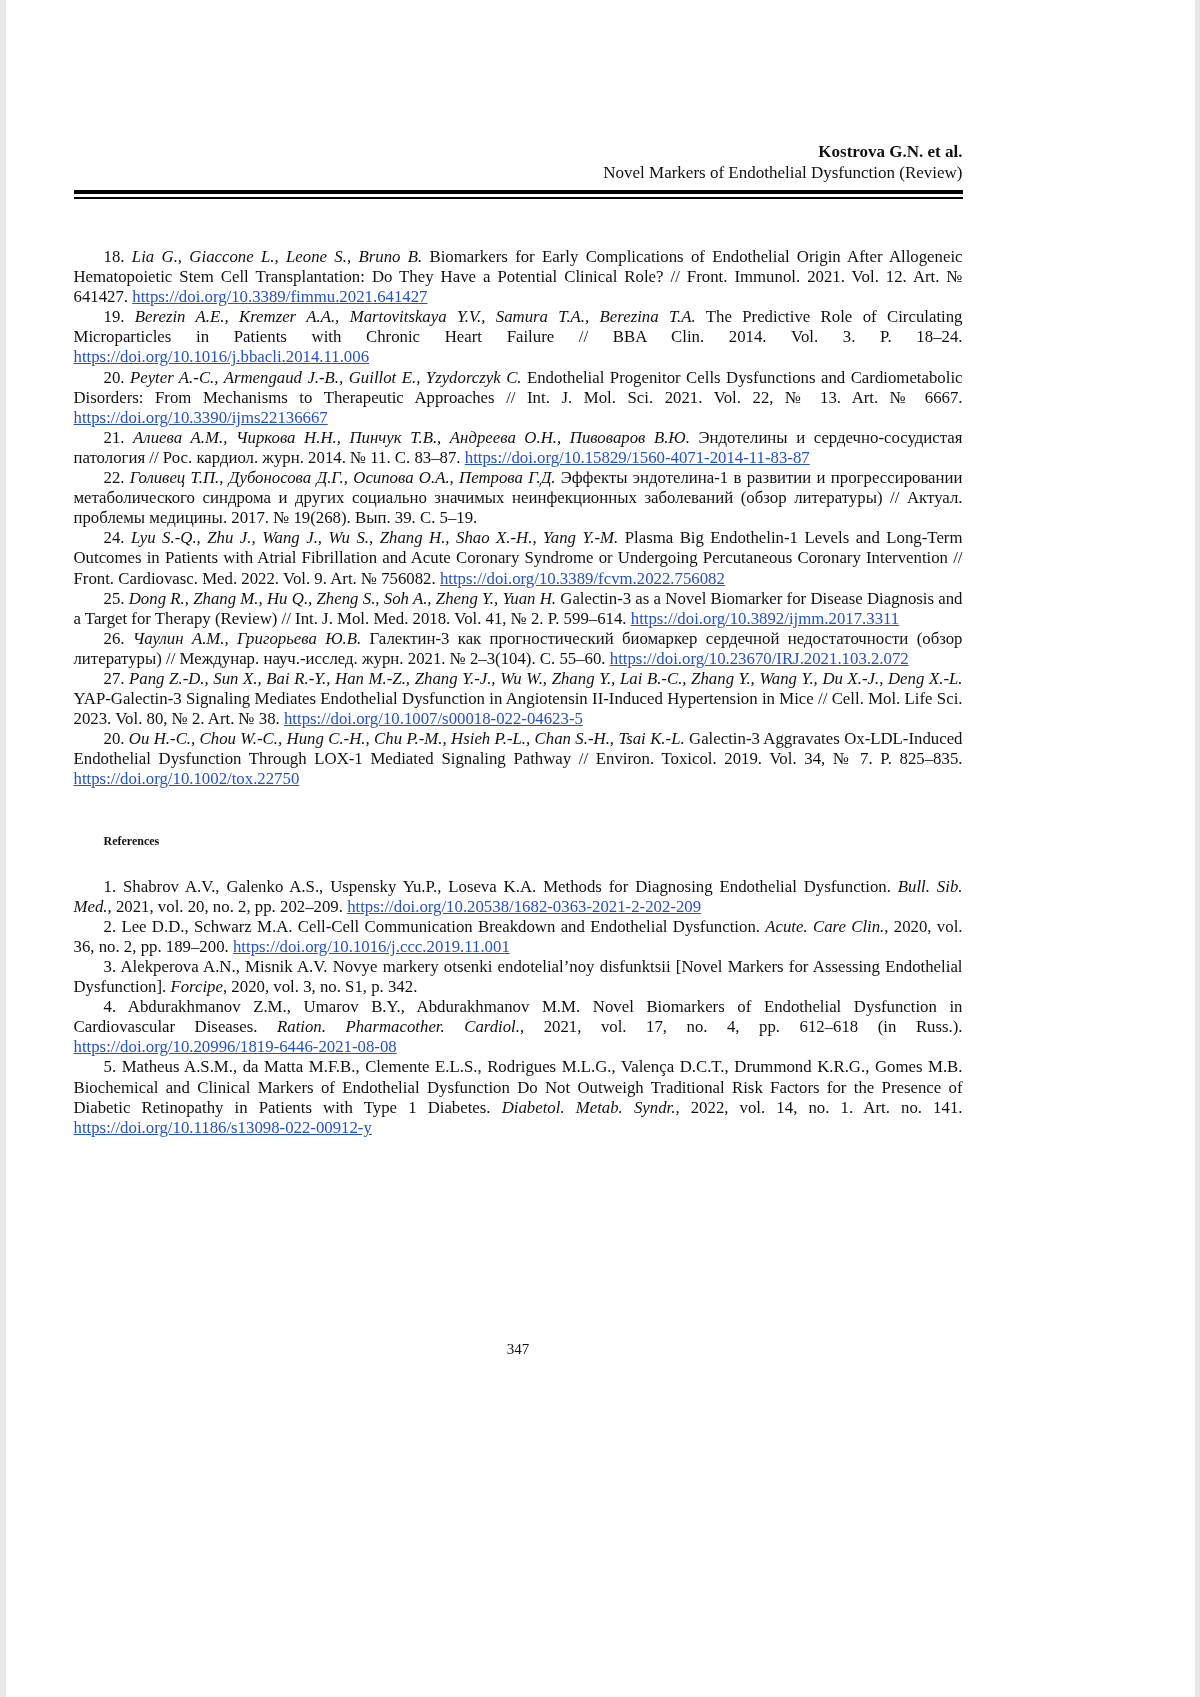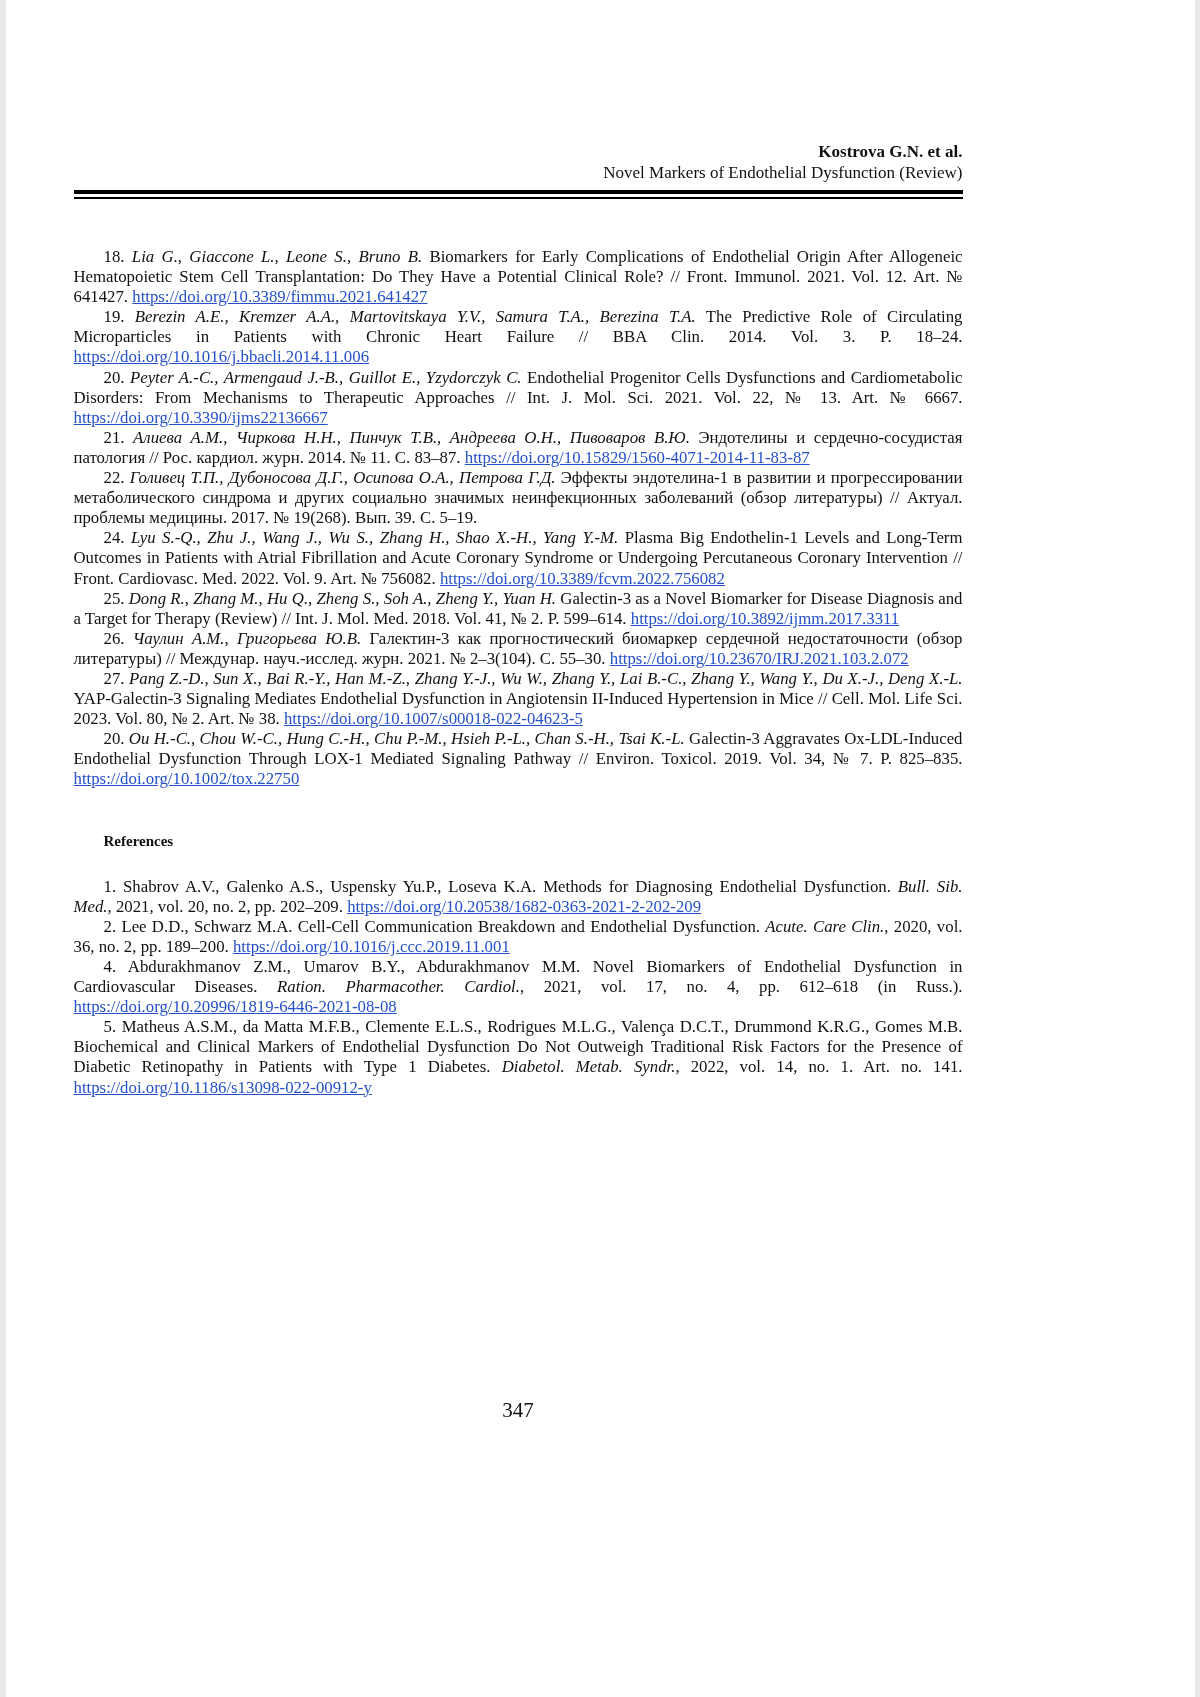--- a/index.html
+++ b/index.html
@@ -46,33 +46,33 @@
     margin: 0;
     text-indent: 30px;
   }
   .it { font-style: italic; }
   a.doi-link {
     color: var(--link, #2451C8);
     text-decoration: underline;
     overflow-wrap: anywhere;
   }
   .refs-heading {
-    font-size: 15px;
+    font-size: 12px;
     font-weight: bold;
     text-align: left;
     text-indent: 30px;
     margin: 41px 0 26px 0;
   }
   .page-footer {
     position: absolute;
     left: 68px;
-    top: 1398px;
+    top: 1341px;
     width: 889px;
     text-align: center;
-    font-size: 21px;
+    font-size: 15px;
   }
 </style>
 </head>
 <body>
 
 <div class="page">
 
   <header class="running-head">
     <div class="rh-authors">Kostrova G.N. et al.</div>
     <div class="rh-title">Novel Markers of Endothelial Dysfunction (Review)</div>
@@ -81,30 +81,31 @@
 
   <main class="body-text">
     <section id="biblio-list" class="ref-list">
         <p class="ref"><span>18. </span><span class="it">Lia G., Giaccone L., Leone S., Bruno B.</span><span class=""> Biomarkers for Early Complications of Endothelial Origin After Allogeneic Hematopoietic Stem Cell Transplantation: Do They Have a Potential Clinical Role? // Front. Immunol. 2021. Vol. 12. Art. № 641427. </span><a href="#" class="doi-link">https://doi.org/10.3389/fimmu.2021.641427</a></p>
         <p class="ref"><span>19. </span><span class="it">Berezin A.E., Kremzer A.A., Martovitskaya Y.V., Samura T.A., Berezina T.A.</span><span class=""> The Predictive Role of Circulating Microparticles in Patients with Chronic Heart Failure // BBA Clin. 2014. Vol. 3. P. 18–24. </span><a href="#" class="doi-link">https://doi.org/10.1016/j.bbacli.2014.11.006</a></p>
         <p class="ref"><span>20. </span><span class="it">Peyter A.-C., Armengaud J.-B., Guillot E., Yzydorczyk C.</span><span class=""> Endothelial Progenitor Cells Dysfunctions and Cardiometabolic Disorders: From Mechanisms to Therapeutic Approaches // Int. J. Mol. Sci. 2021. Vol. 22, № 13. Art. № 6667. </span><a href="#" class="doi-link">https://doi.org/10.3390/ijms22136667</a></p>
         <p class="ref"><span>21. </span><span class="it">Алиева А.М., Чиркова Н.Н., Пинчук Т.В., Андреева О.Н., Пивоваров В.Ю.</span><span class=""> Эндотелины и сердечно-сосудистая патология // Рос. кардиол. журн. 2014. № 11. С. 83–87. </span><a href="#" class="doi-link">https://doi.org/10.15829/1560-4071-2014-11-83-87</a></p>
         <p class="ref"><span>22. </span><span class="it">Голивец Т.П., Дубоносова Д.Г., Осипова О.А., Петрова Г.Д.</span><span class=""> Эффекты эндотелина-1 в развитии и прогрессировании метаболического синдрома и других социально значимых неинфекционных заболеваний (обзор литературы) // Актуал. проблемы медицины. 2017. № 19(268). Вып. 39. С. 5–19.</span></p>
         <p class="ref"><span>24. </span><span class="it">Lyu S.-Q., Zhu J., Wang J., Wu S., Zhang H., Shao X.-H., Yang Y.-M.</span><span class=""> Plasma Big Endothelin-1 Levels and Long-Term Outcomes in Patients with Atrial Fibrillation and Acute Coronary Syndrome or Undergoing Percutaneous Coronary Intervention // Front. Cardiovasc. Med. 2022. Vol. 9. Art. № 756082. </span><a href="#" class="doi-link">https://doi.org/10.3389/fcvm.2022.756082</a></p>
         <p class="ref"><span>25. </span><span class="it">Dong R., Zhang M., Hu Q., Zheng S., Soh A., Zheng Y., Yuan H.</span><span class=""> Galectin-3 as a Novel Biomarker for Disease Diagnosis and a Target for Therapy (Review) // Int. J. Mol. Med. 2018. Vol. 41, № 2. P. 599–614. </span><a href="#" class="doi-link">https://doi.org/10.3892/ijmm.2017.3311</a></p>
-        <p class="ref"><span>26. </span><span class="it">Чаулин А.М., Григорьева Ю.В.</span><span class=""> Галектин-3 как прогностический биомаркер сердечной недостаточности (обзор литературы) // Междунар. науч.-исслед. журн. 2021. № 2–3(104). С. 55–30. </span><a href="#" class="doi-link">https://doi.org/10.23670/IRJ.2021.103.2.072</a></p>
+        <p class="ref"><span>26. </span><span class="it">Чаулин А.М., Григорьева Ю.В.</span><span class=""> Галектин-3 как прогностический биомаркер сердечной недостаточности (обзор литературы) // Междунар. науч.-исслед. журн. 2021. № 2–3(104). С. 55–60. </span><a href="#" class="doi-link">https://doi.org/10.23670/IRJ.2021.103.2.072</a></p>
         <p class="ref"><span>27. </span><span class="it">Pang Z.-D., Sun X., Bai R.-Y., Han M.-Z., Zhang Y.-J., Wu W., Zhang Y., Lai B.-C., Zhang Y., Wang Y., Du X.-J., Deng X.-L.</span><span class=""> YAP-Galectin-3 Signaling Mediates Endothelial Dysfunction in Angiotensin II-Induced Hypertension in Mice // Cell. Mol. Life Sci. 2023. Vol. 80, № 2. Art. № 38. </span><a href="#" class="doi-link">https://doi.org/10.1007/s00018-022-04623-5</a></p>
         <p class="ref"><span>20. </span><span class="it">Ou H.-C., Chou W.-C., Hung C.-H., Chu P.-M., Hsieh P.-L., Chan S.-H., Tsai K.-L.</span><span class=""> Galectin-3 Aggravates Ox-LDL-Induced Endothelial Dysfunction Through LOX-1 Mediated Signaling Pathway // Environ. Toxicol. 2019. Vol. 34, № 7. P. 825–835. </span><a href="#" class="doi-link">https://doi.org/10.1002/tox.22750</a></p>
       </section>
 
     <h2 class="refs-heading">References</h2>
 
     <section id="references-list" class="ref-list">
         <p class="ref"><span>1. </span><span class="">Shabrov A.V., Galenko A.S., Uspensky Yu.P., Loseva K.A. Methods for Diagnosing Endothelial Dysfunction. </span><span class="it">Bull. Sib. Med.</span><span class="">, 2021, vol. 20, no. 2, pp. 202–209. </span><a href="#" class="doi-link">https://doi.org/10.20538/1682-0363-2021-2-202-209</a></p>
         <p class="ref"><span>2. </span><span class="">Lee D.D., Schwarz M.A. Cell-Cell Communication Breakdown and Endothelial Dysfunction. </span><span class="it">Acute. Care Clin.</span><span class="">, 2020, vol. 36, no. 2, pp. 189–200. </span><a href="#" class="doi-link">https://doi.org/10.1016/j.ccc.2019.11.001</a></p>
+        <p class="ref"><span>3. </span><span class="">Alekperova A.N., Misnik A.V. Novye markery otsenki endotelial’noy disfunktsii [Novel Markers for Assessing Endothelial Dysfunction]. </span><span class="it">Forcipe</span><span class="">, 2020, vol. 3, no. S1, p. 342.</span></p>
         <p class="ref"><span>4. </span><span class="">Abdurakhmanov Z.M., Umarov B.Y., Abdurakhmanov M.M. Novel Biomarkers of Endothelial Dysfunction in Cardiovascular Diseases. </span><span class="it">Ration. Pharmacother. Cardiol.</span><span class="">, 2021, vol. 17, no. 4, pp. 612–618 (in Russ.). </span><a href="#" class="doi-link">https://doi.org/10.20996/1819-6446-2021-08-08</a></p>
         <p class="ref"><span>5. </span><span class="">Matheus A.S.M., da Matta M.F.B., Clemente E.L.S., Rodrigues M.L.G., Valença D.C.T., Drummond K.R.G., Gomes M.B. Biochemical and Clinical Markers of Endothelial Dysfunction Do Not Outweigh Traditional Risk Factors for the Presence of Diabetic Retinopathy in Patients with Type 1 Diabetes. </span><span class="it">Diabetol. Metab. Syndr.</span><span class="">, 2022, vol. 14, no. 1. Art. no. 141. </span><a href="#" class="doi-link">https://doi.org/10.1186/s13098-022-00912-y</a></p>
       </section>
   </main>
 
   <footer class="page-footer">
     <span class="page-number">347</span>
   </footer>
 
 </div>

